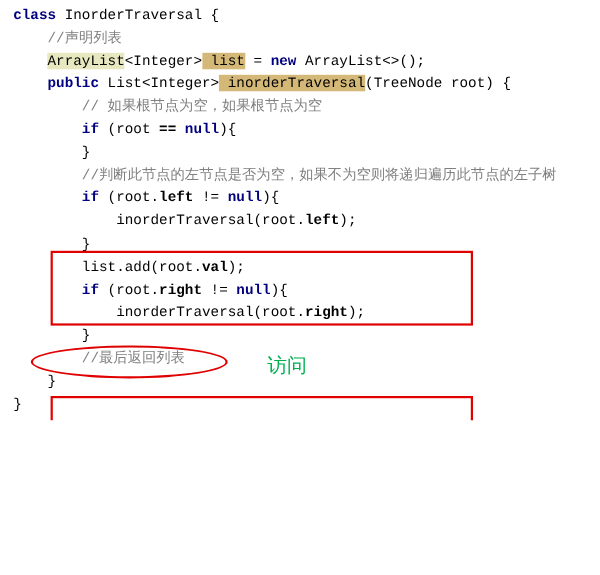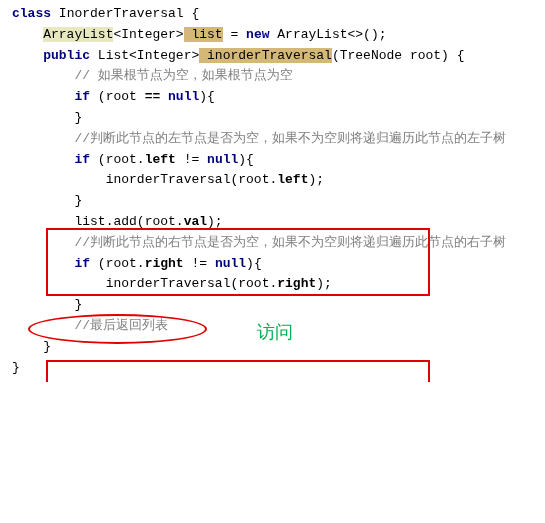--- a/index.html
+++ b/index.html
@@ -45,20 +45,21 @@
     }
   </style>
 </head>
 <body>
 
 <div class="code-area">
 
 
 <div class="line"><span class="keyword">class</span><span class="plain"> <span>InorderTraversal</span></span><span class="plain"> {</span></div>
 
+<div class="line">    <span class="comment">//声明列表</span></div>
 
 <div class="line">    <span class="type-hl">ArrayList</span><span class="plain">&lt;Integer&gt;</span><span class="name-hl"> list</span><span class="plain"> = </span><span class="keyword">new </span><span class="plain">ArrayList</span><span class="plain">&lt;&gt;();</span></div>
 
 <div class="line">    <span class="keyword">public</span><span class="plain"> List</span><span class="plain">&lt;Integer&gt;</span><span class="name-hl"> inorderTraversal</span><span class="plain">(TreeNode root) {</span></div>
 
 <div class="line">        <span class="comment">// 如果根节点为空，如果根节点为空</span></div>
 
 <div class="line">        <span class="keyword">if</span><span class="plain"> (root </span><span class="kw-bold">==</span><span class="plain"> </span><span class="keyword">null</span><span class="plain">){</span></div>
 
 
@@ -68,33 +69,32 @@
 
 <div class="line">        <span class="keyword">if</span><span class="plain"> (root.</span><span class="kw-bold">left</span><span class="plain"> != </span><span class="keyword">null</span><span class="plain">){</span></div>
 
 <div class="line">            <span class="plain">inorderTraversal(root.</span><span class="kw-bold">left</span><span class="plain">);</span></div>
 
 <div class="line">        <span class="plain">}</span></div>
 
 
 <div class="line">        <span class="plain">list.add(root.</span><span class="kw-bold">val</span><span class="plain">);</span></div>
 
-<div class="line">        <span class="comment">//判断此节点的右节点是否为空，如果不为空则将递归遍历此节点的右子树</span></div>
 
 <div class="line">        <span class="keyword">if</span><span class="plain"> (root.</span><span class="kw-bold">right</span><span class="plain"> != </span><span class="keyword">null</span><span class="plain">){</span></div>
 
 <div class="line">            <span class="plain">inorderTraversal(root.</span><span class="kw-bold">right</span><span class="plain">);</span></div>
 
 <div class="line">        <span class="plain">}</span></div>
 
 <div class="line">        <span class="comment">//最后返回列表</span></div>
 
 
 <div class="line">    <span class="plain">}</span></div>
 
 <div class="line"><span class="plain">}</span></div>
 
 <div class="red-box" style="left:46px; top:228px; width:380px; height:64px;"></div>
 <div class="red-ellipse" style="left:28px; top:314px; width:175px; height:26px;"></div>
-<div class="green-label" style="left:257px; top:318px;">访问</div>
+<div class="green-label" style="left:243px; top:318px;">访问</div>
 <div class="red-box" style="left:46px; top:360px; width:380px; height:64px;"></div>
 
 </div>
 
 </body></html>

